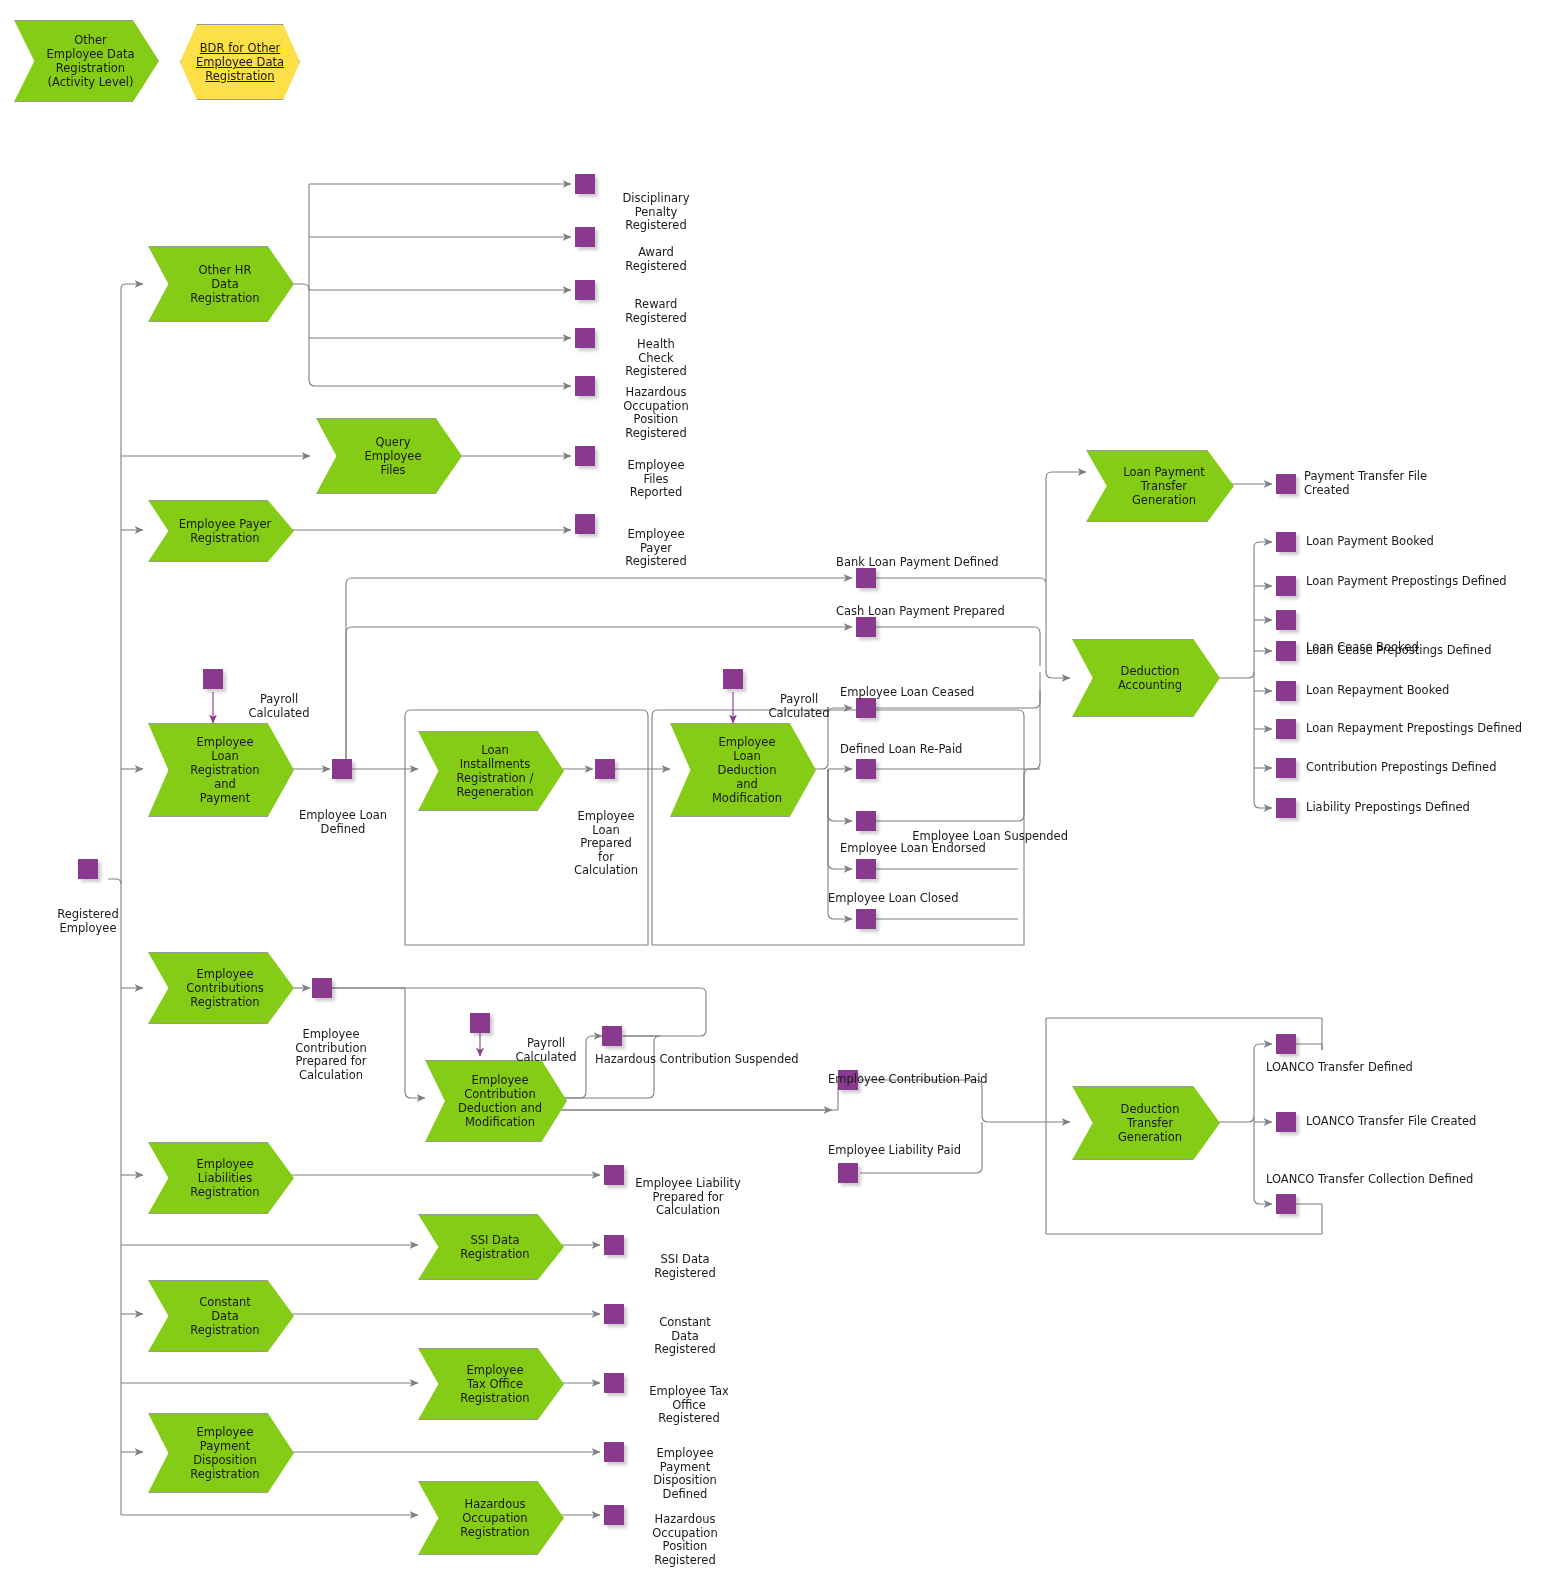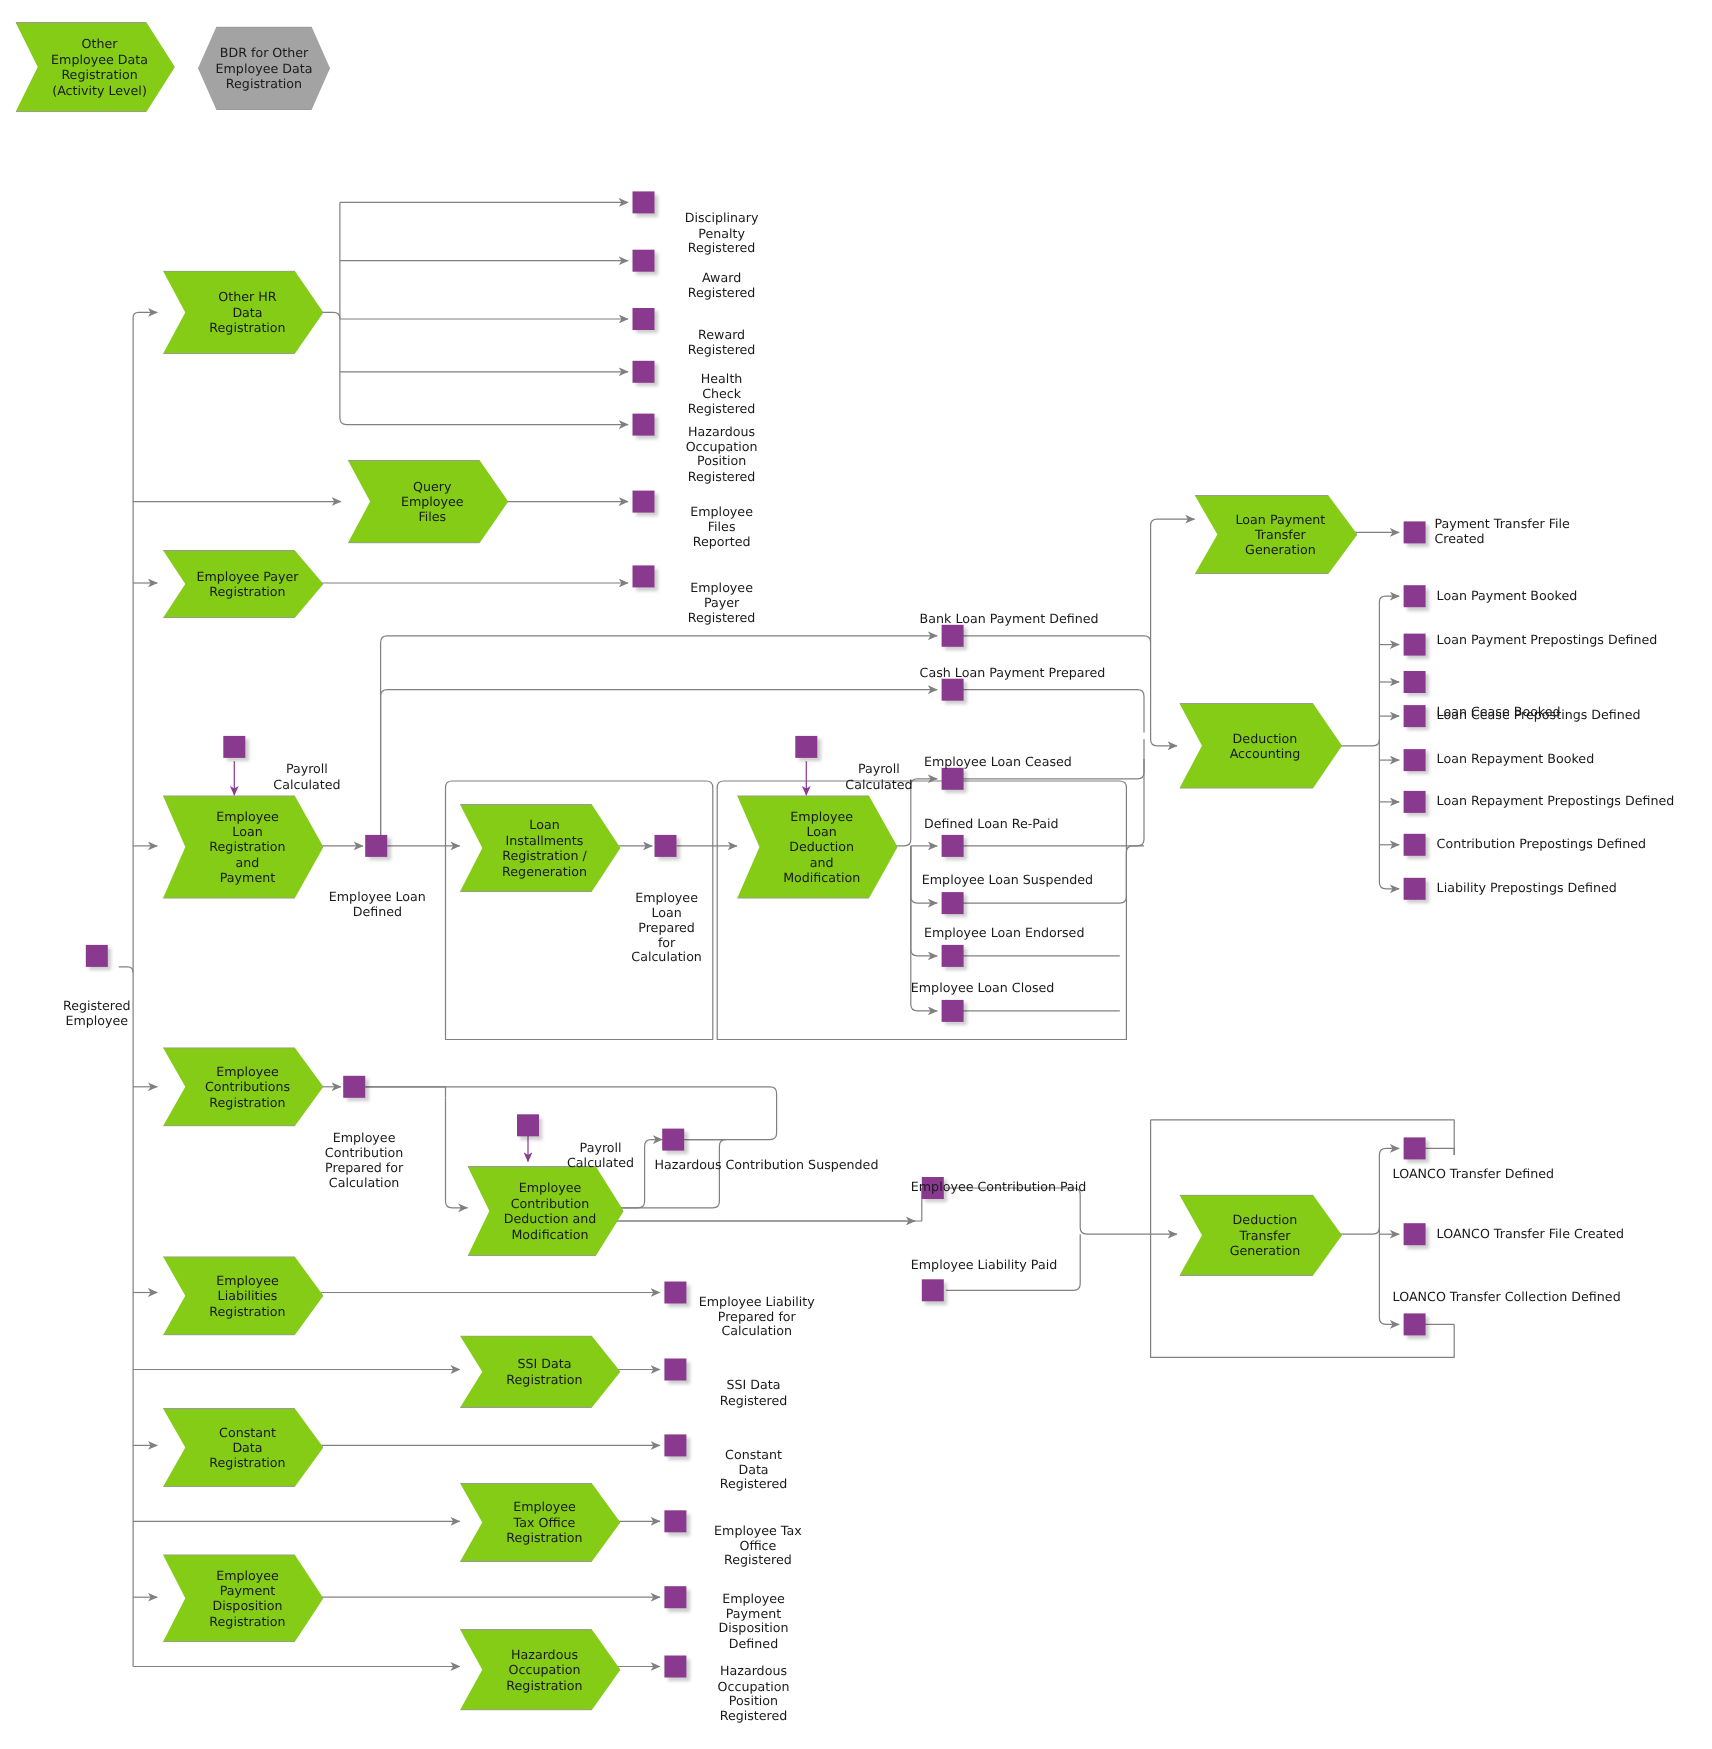--- a/index.html
+++ b/index.html
@@ -34,22 +34,23 @@
     line-height: 14px;
     background: #84cc16;
     border: 1px solid #9a9a9a;
     clip-path: polygon(0% 0%, 82% 0%, 100% 50%, 82% 100%, 0% 100%, 14% 50%);
     filter: drop-shadow(4px 4px 3px rgba(0,0,0,0.22));
     padding: 4px 16px 4px 24px;
     white-space: pre-line;
   }
   .activity.hex {
     clip-path: polygon(14% 0%, 86% 0%, 100% 50%, 86% 100%, 14% 100%, 0% 50%);
-    background: #a3a3a3;
+    background: #fde047;
     padding: 4px 10px;
+    text-decoration: underline;
   }
   .activity-label { display: block; }
 
   
   .event {
     position: absolute;
     width: 20px; height: 20px;
     background: #8a3a8e;
     box-shadow: 3px 3px 3px rgba(0,0,0,0.20);
   }
@@ -364,21 +365,21 @@
   <div class="event" style="left:856px; top:617px;"></div>
   <div class="evt-label l" style="left:836px; top:605px; width:250px;">Cash Loan Payment Prepared</div>
 
   <div class="event" style="left:856px; top:698px;"></div>
   <div class="evt-label l" style="left:840px; top:686px; width:230px;">Employee Loan Ceased</div>
 
   <div class="event" style="left:856px; top:759px;"></div>
   <div class="evt-label l" style="left:840px; top:743px; width:230px;">Defined Loan Re-Paid</div>
 
   <div class="event" style="left:856px; top:811px;"></div>
-  <div class="evt-label l" style="left:838px; top:794px; width:230px;">Employee Loan Suspended</div>
+  <div class="evt-label l" style="left:838px; top:830px; width:230px;text-align:right;">Employee Loan Suspended</div>
 
   <div class="event" style="left:856px; top:859px;"></div>
   <div class="evt-label l" style="left:840px; top:842px; width:230px;">Employee Loan Endorsed</div>
 
   <div class="event" style="left:856px; top:909px;"></div>
   <div class="evt-label l" style="left:828px; top:892px; width:230px;">Employee Loan Closed</div>
 
   <div class="event" style="left:1276px; top:474px;"></div>
   <div class="evt-label l" style="left:1304px; top:470px; width:240px;">Payment Transfer File
 Created</div>

